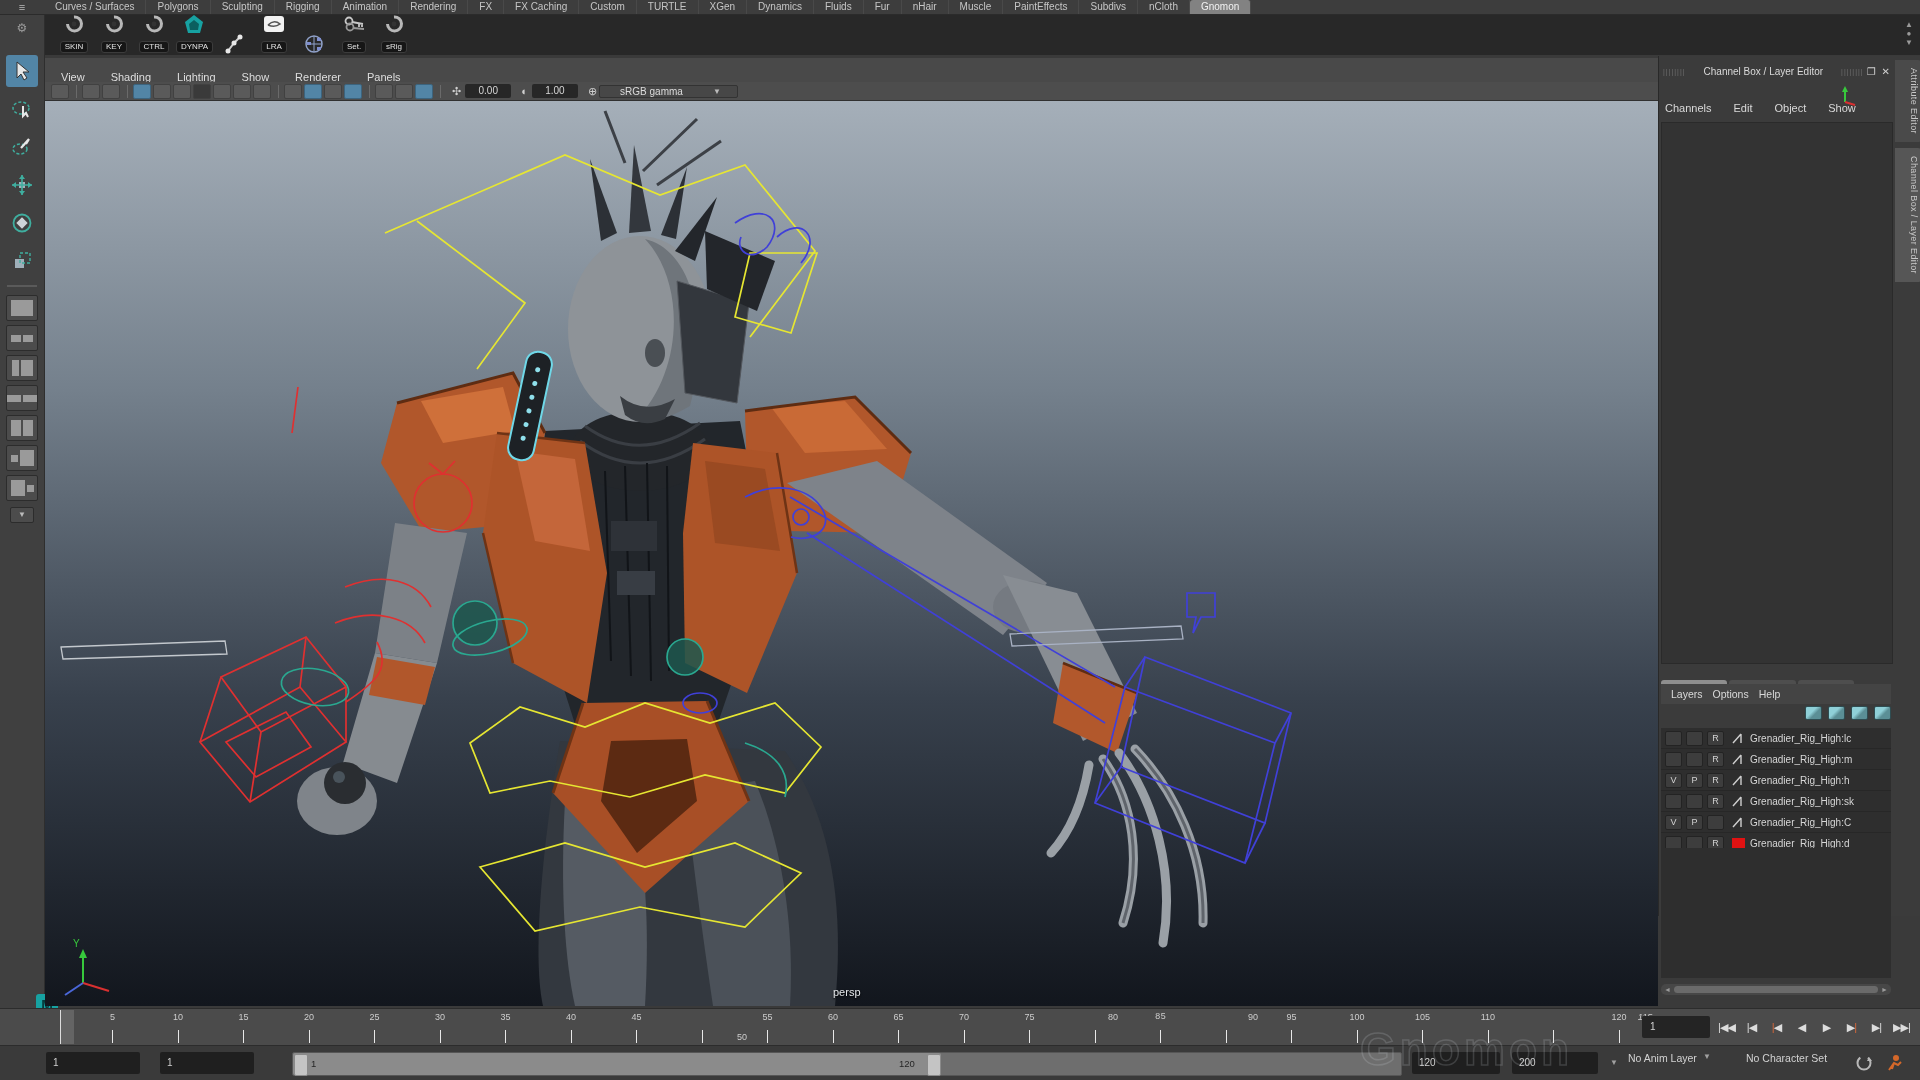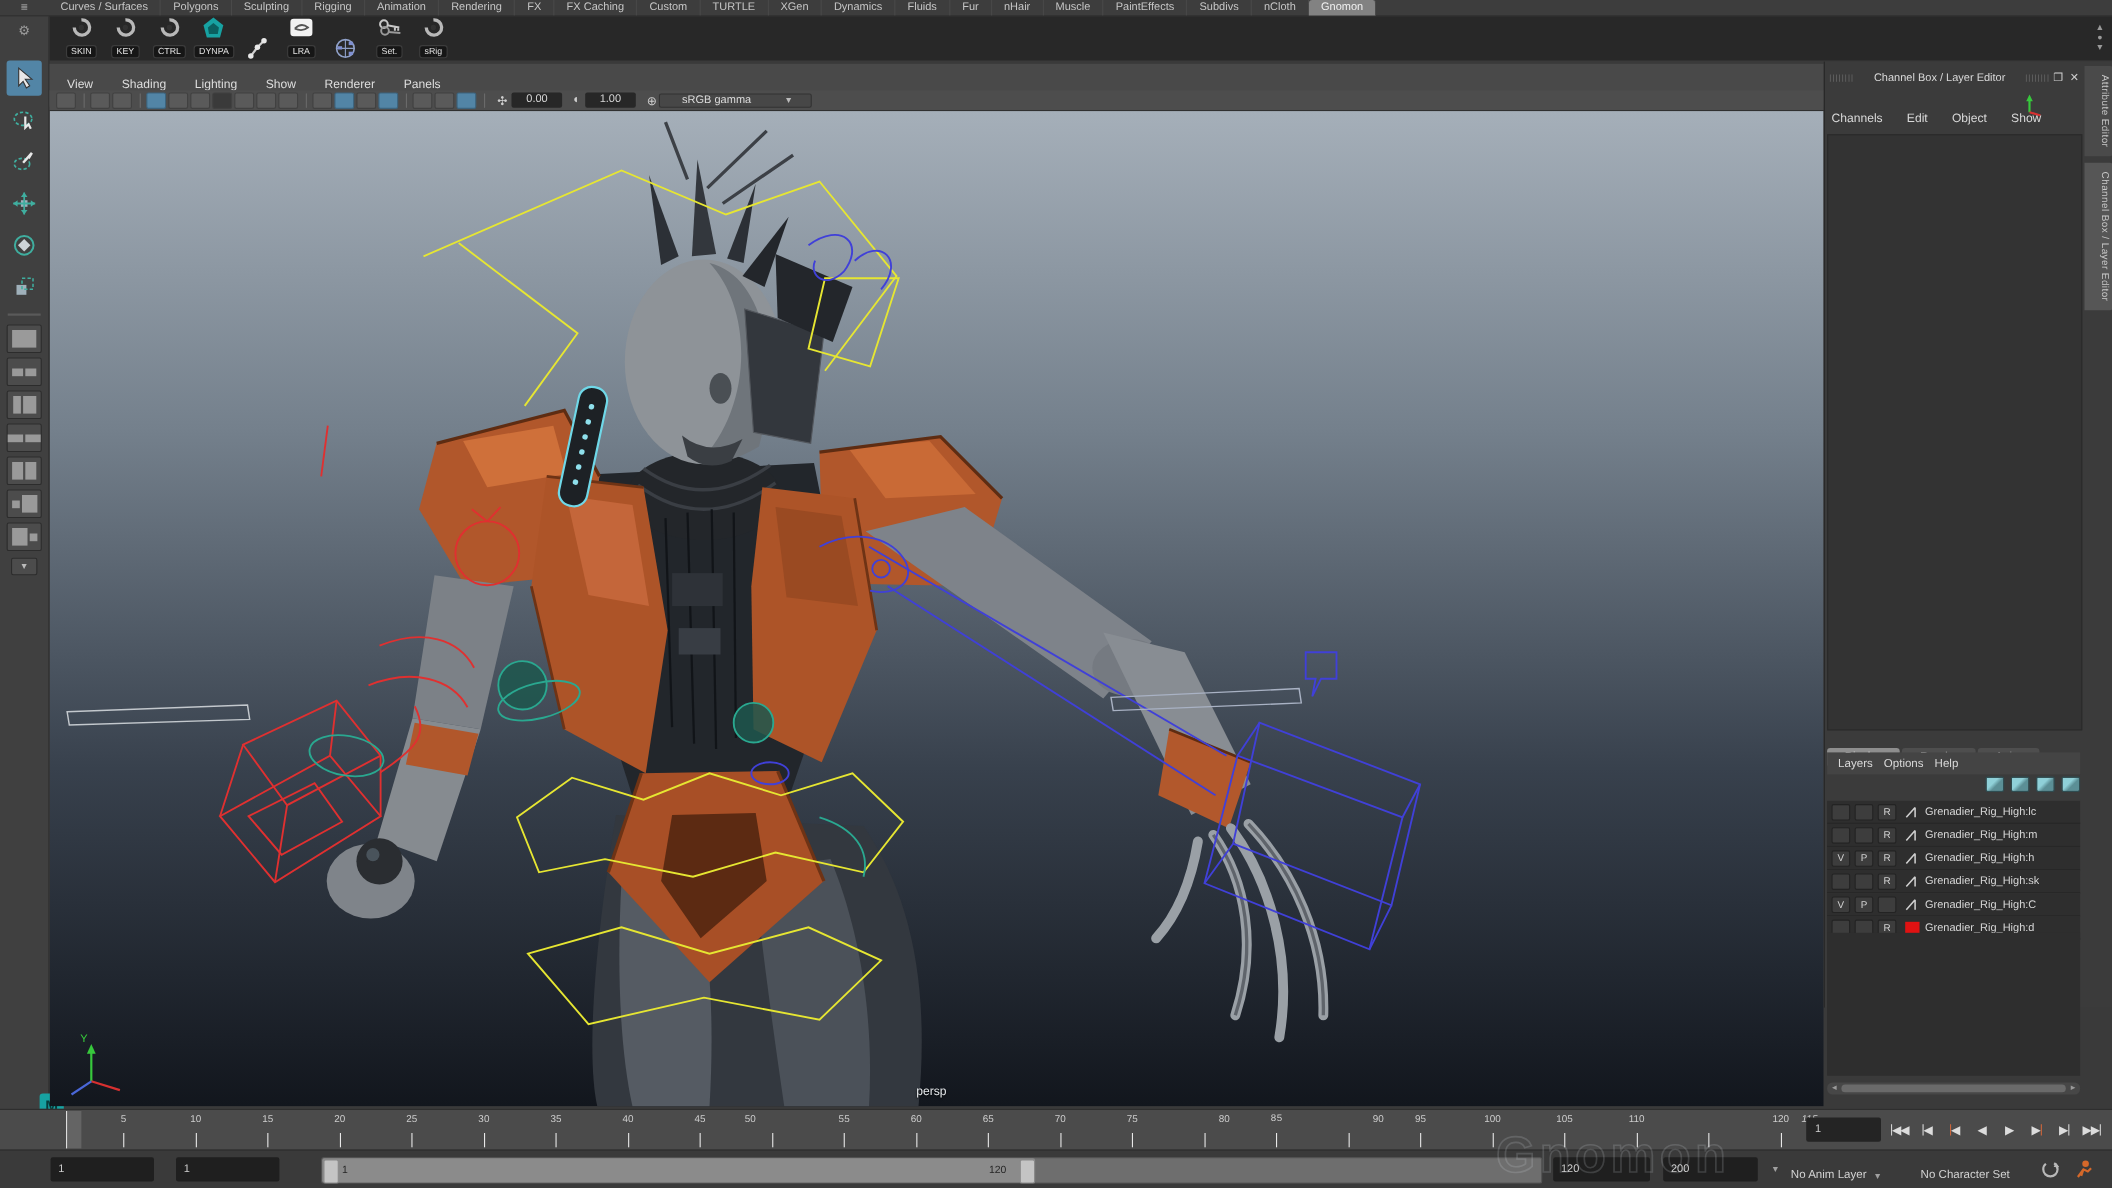--- a/index.html
+++ b/index.html
@@ -88,21 +88,21 @@
   .pb-btn .acc{color:#d8683a;}
   
   #rangebar{left:0;top:1045px;width:1920px;height:35px;background:#3a3a3a;border-top:1px solid #2c2c2c;}
   .rfield{position:absolute;top:6px;height:22px;background:#1f1f1f;color:#cfcfcf;font-size:10px;line-height:22px;
           padding-left:7px;border-radius:2px;box-sizing:border-box;}
   #rslider{position:absolute;left:292px;top:6px;width:1108px;height:22px;background:#6e6e6e;border:1px solid #565656;border-radius:2px;}
   #rrange{position:absolute;left:0;top:0;width:648px;height:22px;background:#8b8b8b;border-radius:2px;}
   .rhandle{position:absolute;top:1px;width:12px;height:20px;background:#c4c4c4;border:1px solid #8a8a8a;border-radius:2px;}
   .rlabel{position:absolute;top:0;font-size:9.5px;color:#262626;line-height:22px;}
   .dd-arrow{font-size:8px;color:#a0a0a0;margin-left:6px;}
-  .bar-dd{position:absolute;top:6px;height:22px;display:flex;align-items:flex-end;font-size:10.5px;color:#d2d2d2;}
+  .bar-dd{position:absolute;top:6px;height:22px;display:flex;align-items:flex-start;font-size:10.5px;color:#d2d2d2;}
   .bar-ic{position:absolute;top:5px;width:24px;height:24px;display:flex;align-items:center;justify-content:center;}
   
   #watermark{left:1360px;top:1022px;font-size:46px;font-weight:bold;color:transparent;
              -webkit-text-stroke:1.5px rgba(210,215,220,.18);letter-spacing:4px;pointer-events:none;}
 </style>
 </head>
 <body>
 
 <div id="stage">
 
@@ -605,21 +605,21 @@
         <span class="tick-label" style="left: 374.4px;">25</span>
         <span class="tick-line" style="left: 374.4px;"></span>
         <span class="tick-label" style="left: 439.9px;">30</span>
         <span class="tick-line" style="left: 439.9px;"></span>
         <span class="tick-label" style="left: 505.4px;">35</span>
         <span class="tick-line" style="left: 505.4px;"></span>
         <span class="tick-label" style="left: 570.9px;">40</span>
         <span class="tick-line" style="left: 570.9px;"></span>
         <span class="tick-label" style="left: 636.4px;">45</span>
         <span class="tick-line" style="left: 636.4px;"></span>
-        <span class="tick-label" style="left: 682px;">50</span>
+        <span class="tick-label" style="left: 742px; margin-top: 20px;">50</span>
         <span class="tick-line" style="left: 701.9px;"></span>
         <span class="tick-label" style="left: 767.4px;">55</span>
         <span class="tick-line" style="left: 767.4px;"></span>
         <span class="tick-label" style="left: 832.9px;">60</span>
         <span class="tick-line" style="left: 832.9px;"></span>
         <span class="tick-label" style="left: 898.4px;">65</span>
         <span class="tick-line" style="left: 898.4px;"></span>
         <span class="tick-label" style="left: 963.9px;">70</span>
         <span class="tick-line" style="left: 963.9px;"></span>
         <span class="tick-label" style="left: 1029.4px;">75</span>

